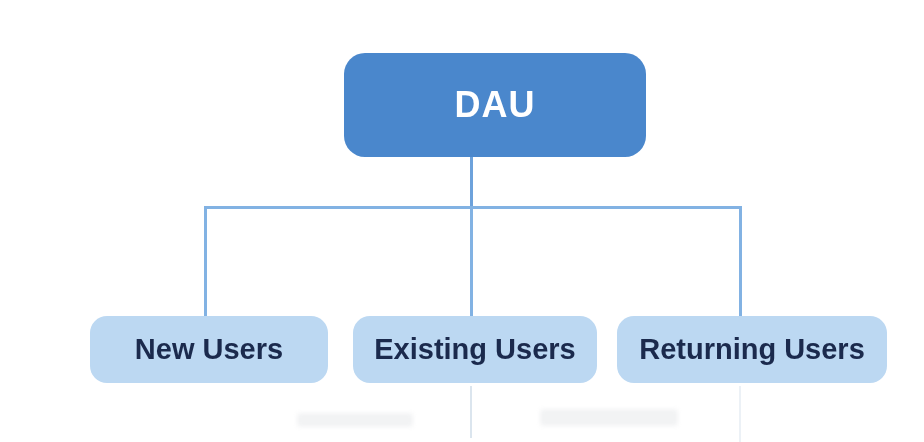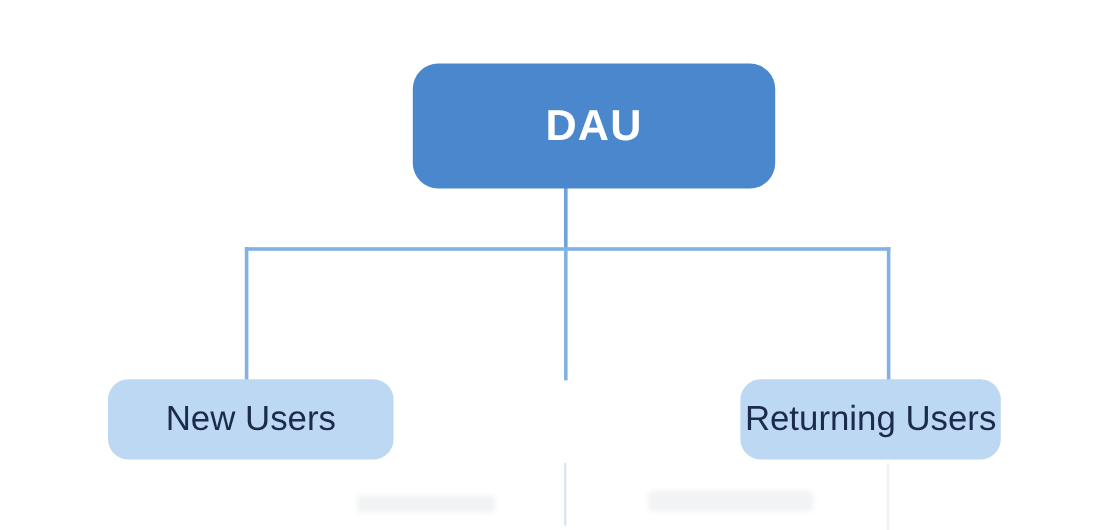--- a/index.html
+++ b/index.html
@@ -43,25 +43,25 @@
     font-weight: 700;
     letter-spacing: 1px;
     margin-left: 24px;
   }
   .node.child {
     top: 316px; height: 67px;
     background: var(--child-fill, #bcd8f2);
     border-radius: 17px;
     color: var(--child-text, #1b2a4d);
     font-size: 29px;
-    font-weight: 400;
+    font-weight: 700;
   }
   .child-1 { left: 90px;  width: 238px; }
   .child-2 { left: 353px; width: 244px; }
-  .child-3 { left: 617px; width: 217px; text-align: center; }
+  .child-3 { left: 617px; width: 270px; text-align: center; }
 
   
   .ghost {
     position: absolute;
     pointer-events: none;
   }
   .ghost-line-mid {
     left: 470px; top: 386px; width: 2px; height: 52px;
     background: rgba(165, 190, 212, 0.40);
   }
@@ -88,20 +88,23 @@
   <div class="connector drop drop-mid"></div>
   <div class="connector drop drop-right"></div>
 
   <div class="node root">
     <span>DAU</span>
   </div>
 
   <div class="node child child-1">
     <span>New Users</span>
   </div>
+  <div class="node child child-2">
+    <span>Existing Users</span>
+  </div>
   <div class="node child child-3">
     <span>Returning Users</span>
   </div>
 
   <div class="ghost ghost-line-mid"></div>
   <div class="ghost ghost-line-right"></div>
   <div class="ghost ghost-smudge ghost-smudge-1"></div>
   <div class="ghost ghost-smudge ghost-smudge-2"></div>
 
 </div>

